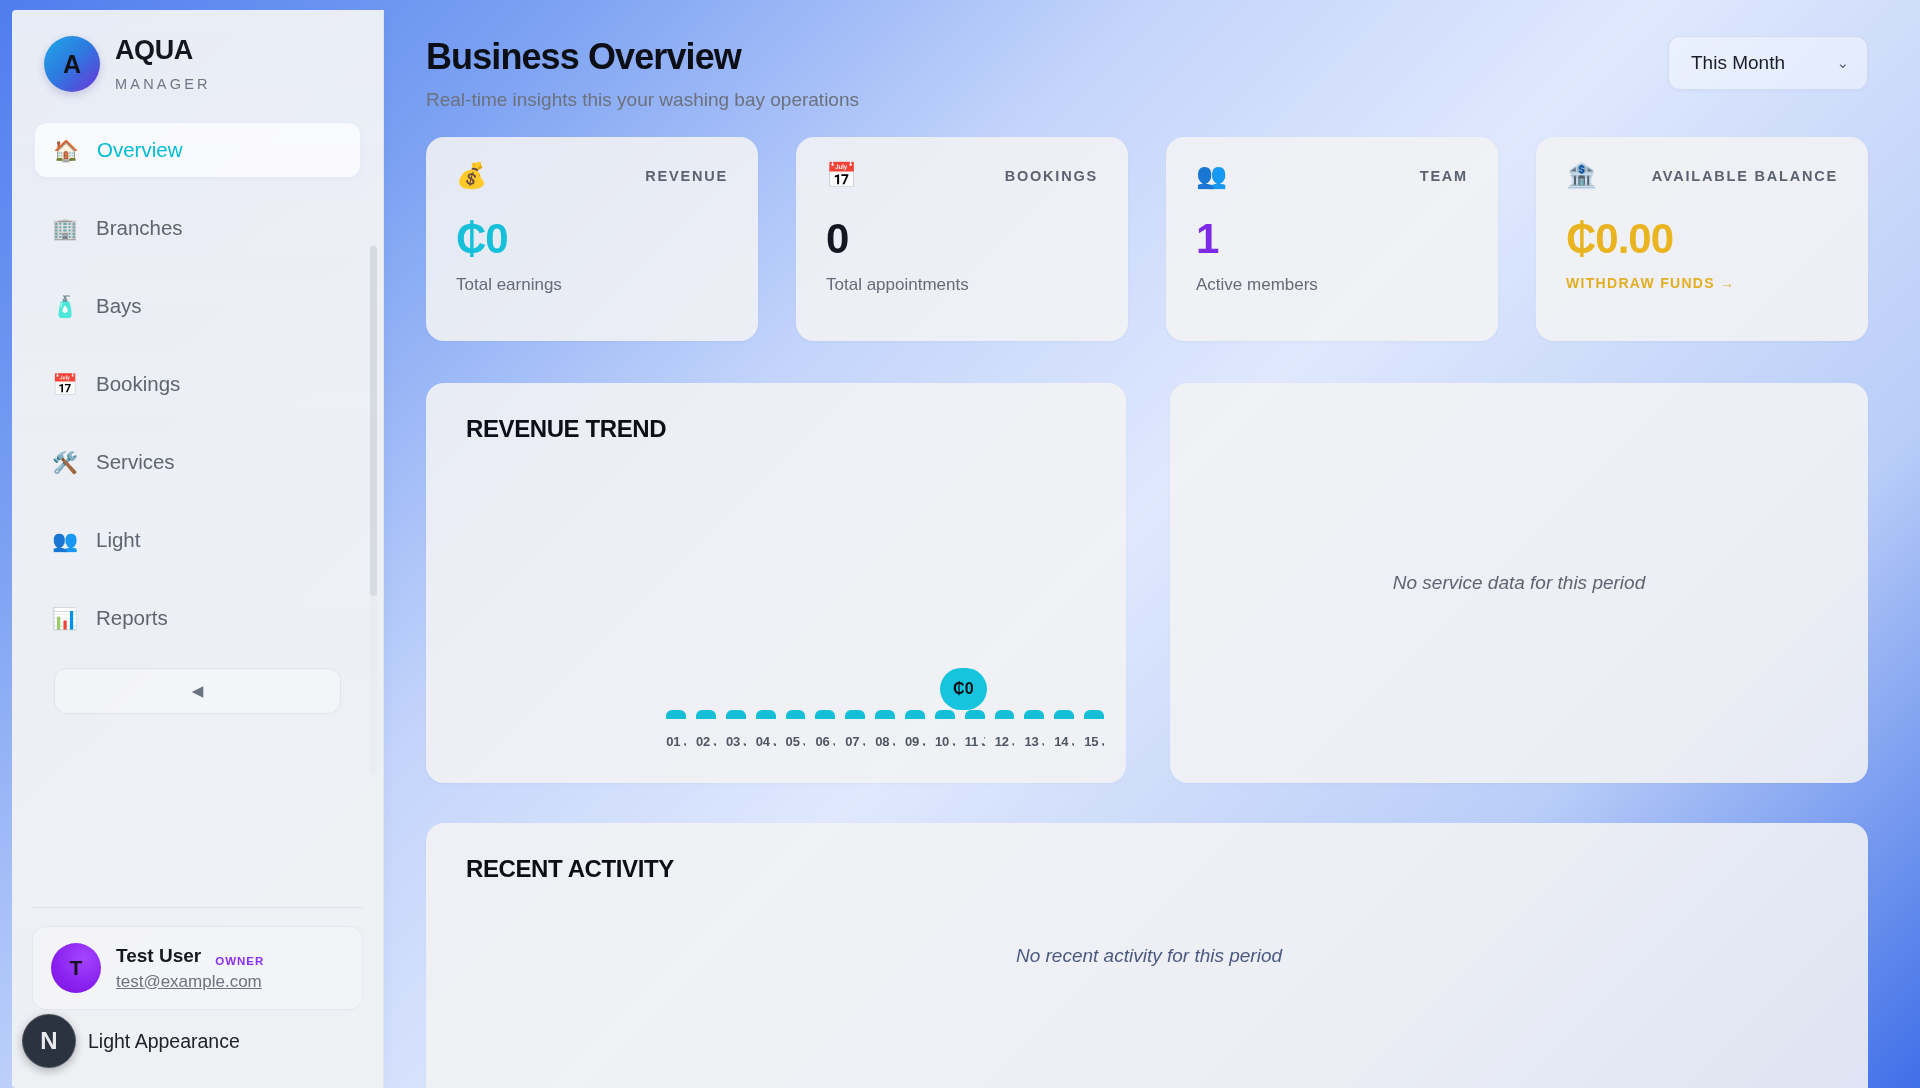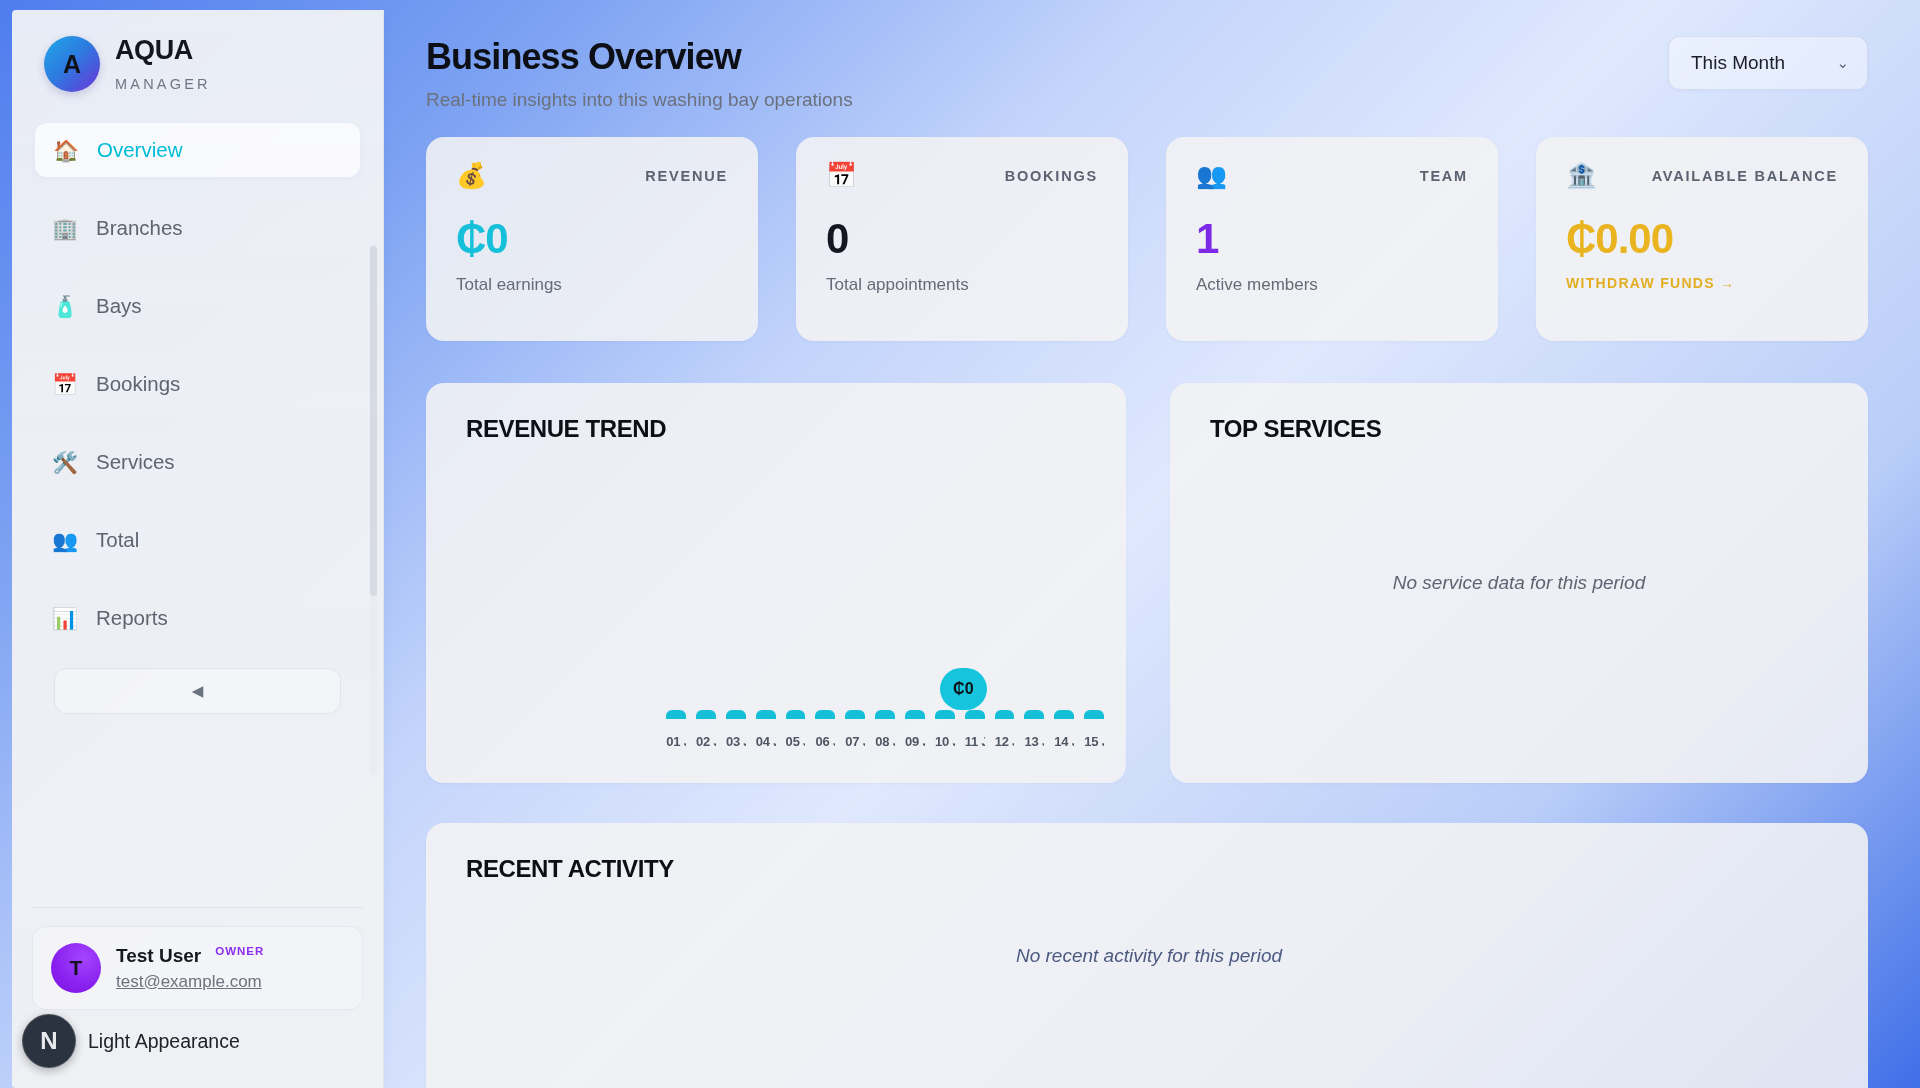--- a/index.html
+++ b/index.html
@@ -106,21 +106,21 @@
     cursor: pointer;
   }
   .user-avatar {
     width: 50px; height: 50px; border-radius: 50%;
     background: radial-gradient(circle at 65% 30%, #a445ff 0%, #8b23f0 55%, #7a10e0 100%);
     color: #15131d; font-size: 21px; font-weight: 700;
     display: flex; align-items: center; justify-content: center;
     flex: 0 0 50px;
   }
   .user-meta { display: flex; flex-direction: column; gap: 5px; }
-  .user-top { display: flex; align-items: flex-start; gap: 14px; }
+  .user-top { display: flex; align-items: flex-end; gap: 14px; }
   .user-name { font-size: 19px; font-weight: 700; color: #16181f; }
   .user-role { font-size: 11.5px; font-weight: 700; letter-spacing: 1px; color: #8b2ef0; }
   .user-mail { font-size: 17px; color: #6c727e; text-decoration: underline; }
 
   .sb-bottom { padding: 0 20px 16px 20px; }
   .sb-bottom-row {
     display: flex; align-items: center; gap: 16px;
     height: 62px; padding: 0 16px;
     font-size: 19.5px; color: #20232c; cursor: pointer;
     border-radius: 12px;
@@ -309,21 +309,21 @@
       <div class="nav-item">
         <span class="ico">📅</span>
         <span class="label">Bookings</span>
       </div>
       <div class="nav-item">
         <span class="ico">🛠️</span>
         <span class="label">Services</span>
       </div>
       <div class="nav-item">
         <span class="ico">👥</span>
-        <span class="label">Total</span>
+        <span class="label">Light</span>
       </div>
       <div class="nav-item">
         <span class="ico">📊</span>
         <span class="label">Reports</span>
       </div>
 
       <div class="collapse-btn">
         <span>◀</span>
       </div>
 
@@ -350,21 +350,21 @@
         <span>Light Appearance</span>
       </div>
     </div>
   </aside>
 
   <main id="main">
 
     <div class="page-head">
       <div>
         <h1 class="page-title">Business Overview</h1>
-        <p class="page-sub">Real-time insights into this washing bay operations</p>
+        <p class="page-sub">Real-time insights this your washing bay operations</p>
       </div>
       <div class="period-select">
         <span>This Month</span>
         <span class="chev">⌄</span>
       </div>
     </div>
 
     <section class="stat-row">
 
       <div class="stat-card">
@@ -472,21 +472,20 @@
               <div class="chart-label">11 JAN</div>
               <div class="chart-label">12 JAN</div>
               <div class="chart-label">13 JAN</div>
               <div class="chart-label">14 JAN</div>
               <div class="chart-label">15 JAN</div>
             </div>
         </div>
       </div>
 
       <div class="panel" id="services-panel">
-        <div class="panel-title">TOP SERVICES</div>
         <div class="empty-note">No service data for this period</div>
       </div>
 
     </section>
 
     <section class="panel" id="activity-panel">
       <div class="panel-title">RECENT ACTIVITY</div>
       <div class="act-table">
         <div class="act-empty">No recent activity for this period</div>
       </div>

